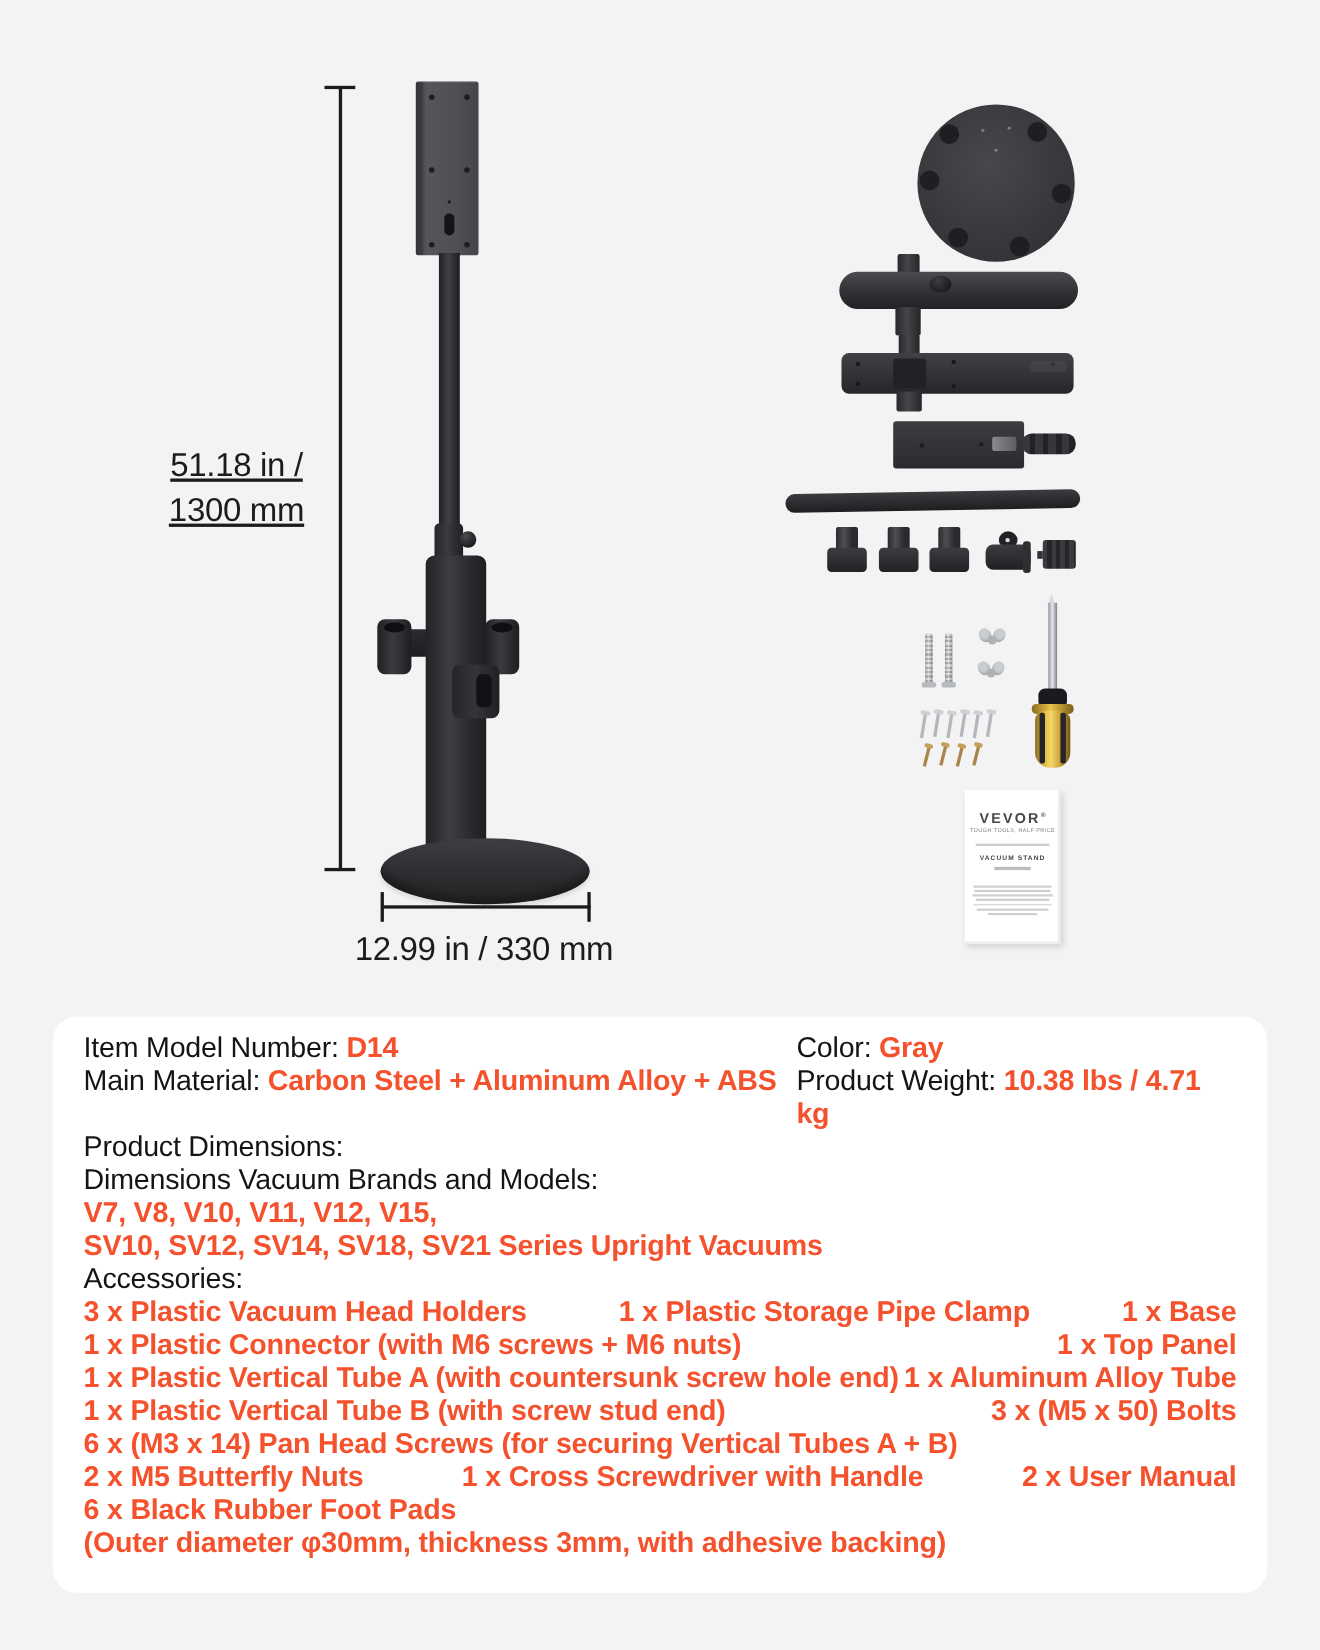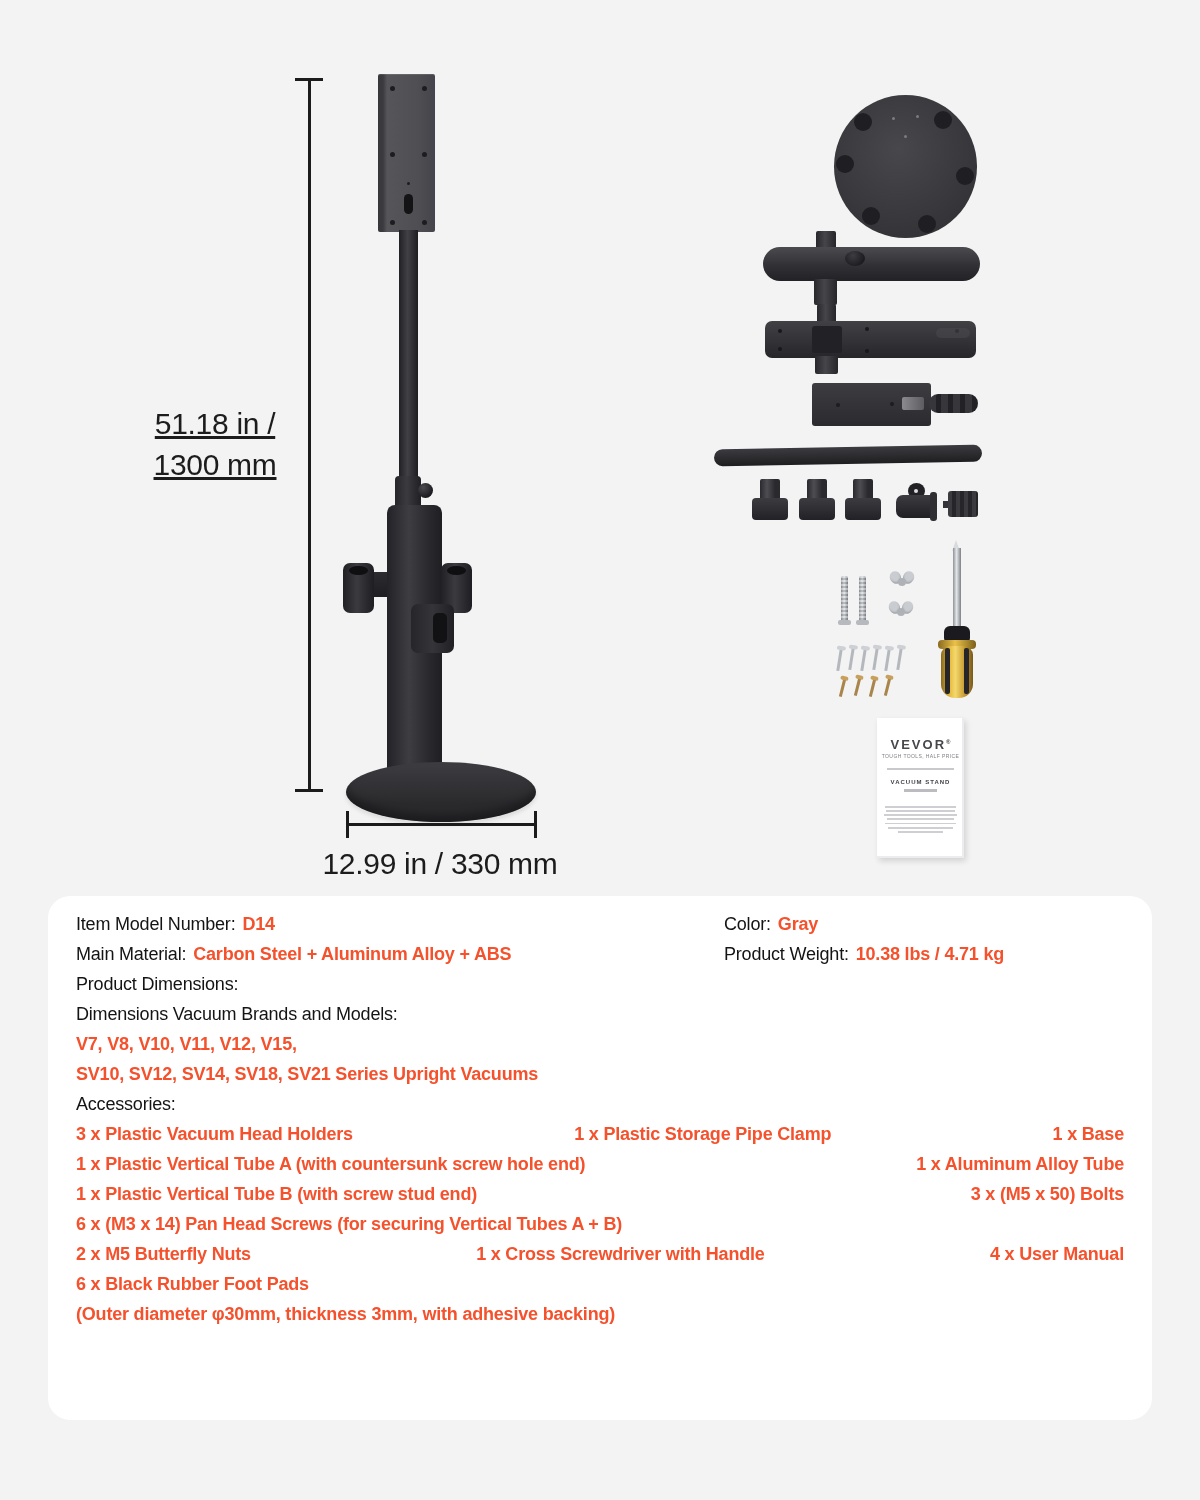--- a/index.html
+++ b/index.html
@@ -112,22 +112,22 @@
     text-align:center;color:#46464c;}
   .manual .brand{margin-top:18px;font-size:13px;font-weight:700;letter-spacing:2px;line-height:13px;}
   .manual .reg{font-size:6px;vertical-align:super;letter-spacing:0;}
   .manual .tagline{font-size:5px;letter-spacing:.4px;color:#808086;margin-top:2px;}
   .manual .bar{height:2px;background:#c9c9cd;margin:0 auto;}
   .manual .mtitle{font-size:6px;font-weight:700;letter-spacing:1px;margin-top:9px;color:#3f3f45;}
   .manual .para{margin-top:14px;}
   .manual .pline{height:1.8px;background:#cfcfd3;margin:2.4px auto 0;}
 
   
-  .spec-panel{position:absolute;left:48px;top:896px;width:1104px;height:524px;box-sizing:border-box;
-    background:#ffffff;border-radius:22px;padding:13px 28px;font-size:18px;line-height:30px;
+  .spec-panel{position:absolute;left:48px;top:924px;width:1104px;height:524px;box-sizing:border-box;
+    background:#ffffff;border-radius:22px;padding:13px 28px;font-size:26px;line-height:30px;
     letter-spacing:-0.2px;color:#141414;}
   .spec-panel .val{color:#f4512c;font-weight:700;}
   .spec-panel .lbl{color:#141414;font-weight:400;}
   .spec-pair{display:grid;grid-template-columns:1fr 400px;}
   .spec-pair .lbl{margin-right:7px;}
   .spec-dims{display:flex;}
   .spec-dims .lbl{white-space:nowrap;margin-right:8px;}
   .acc-row{display:flex;justify-content:space-between;}
   .acc-row .val{white-space:nowrap;}
 </style>
@@ -300,34 +300,38 @@
     <div class="val">V7, V8, V10, V11, V12, V15,</div>
     <div class="val">SV10, SV12, SV14, SV18, SV21 Series Upright Vacuums</div>
     <div class="lbl">Accessories:</div>
 
     <div class="acc-row">
       <span class="val">3 x Plastic Vacuum Head Holders</span>
       <span class="val">1 x Plastic Storage Pipe Clamp</span>
       <span class="val">1 x Base</span>
     </div>
     <div class="acc-row">
+      <span class="val">1 x Plastic Connector (with M6 screws + M6 nuts)</span>
+      <span class="val">1 x Top Panel</span>
+    </div>
+    <div class="acc-row">
       <span class="val">1 x Plastic Vertical Tube A (with countersunk screw hole end)</span>
       <span class="val">1 x Aluminum Alloy Tube</span>
     </div>
     <div class="acc-row">
       <span class="val">1 x Plastic Vertical Tube B (with screw stud end)</span>
       <span class="val">3 x (M5 x 50) Bolts</span>
     </div>
     <div class="acc-row">
       <span class="val">6 x (M3 x 14) Pan Head Screws (for securing Vertical Tubes A + B)</span>
     </div>
     <div class="acc-row">
       <span class="val">2 x M5 Butterfly Nuts</span>
       <span class="val">1 x Cross Screwdriver with Handle</span>
-      <span class="val">4 x User Manual</span>
+      <span class="val">2 x User Manual</span>
     </div>
     <div class="acc-row">
       <span class="val">6 x Black Rubber Foot Pads</span>
     </div>
     <div class="acc-row">
       <span class="val">(Outer diameter φ30mm, thickness 3mm, with adhesive backing)</span>
     </div>
   </div>
 </div>
 

